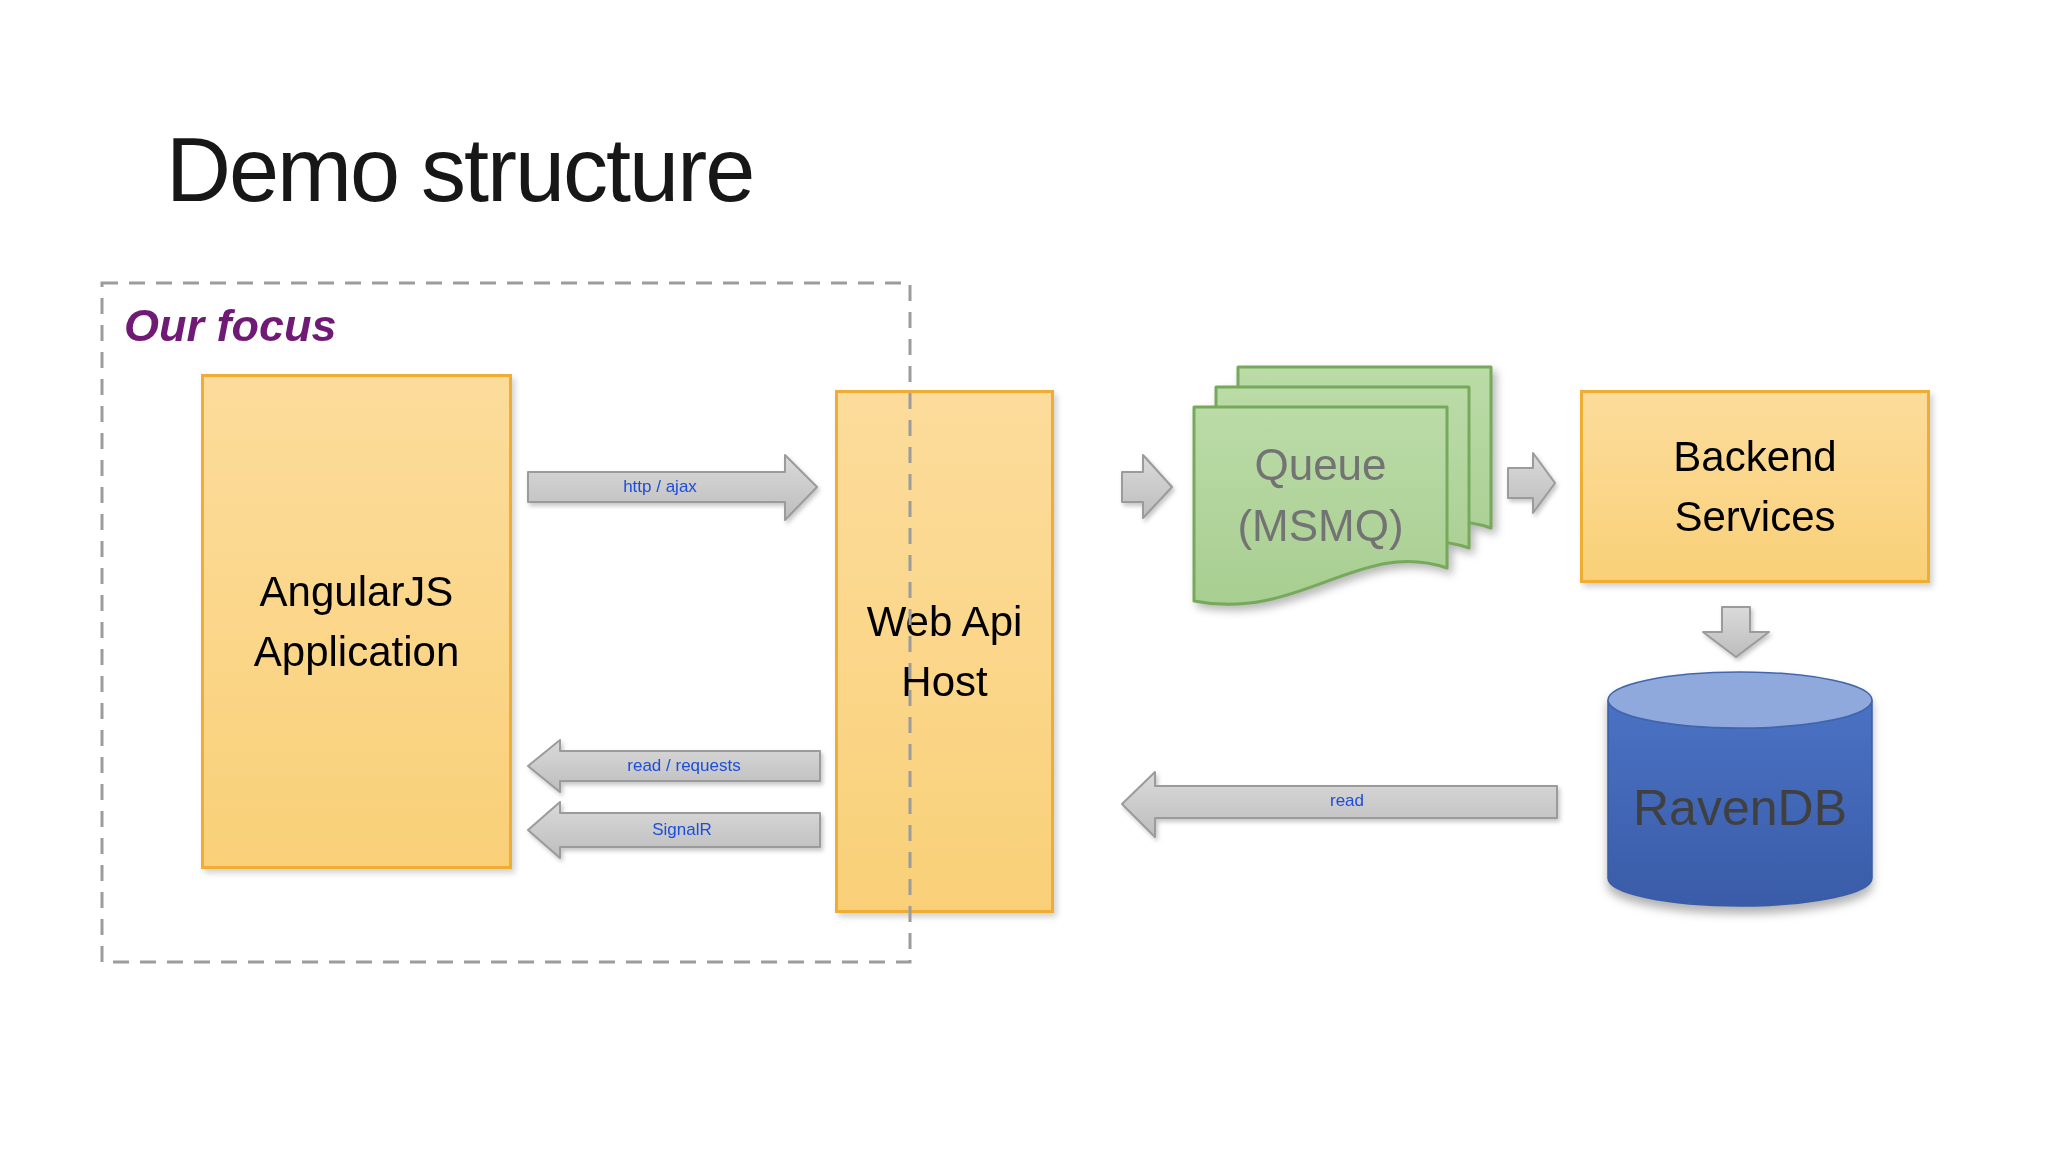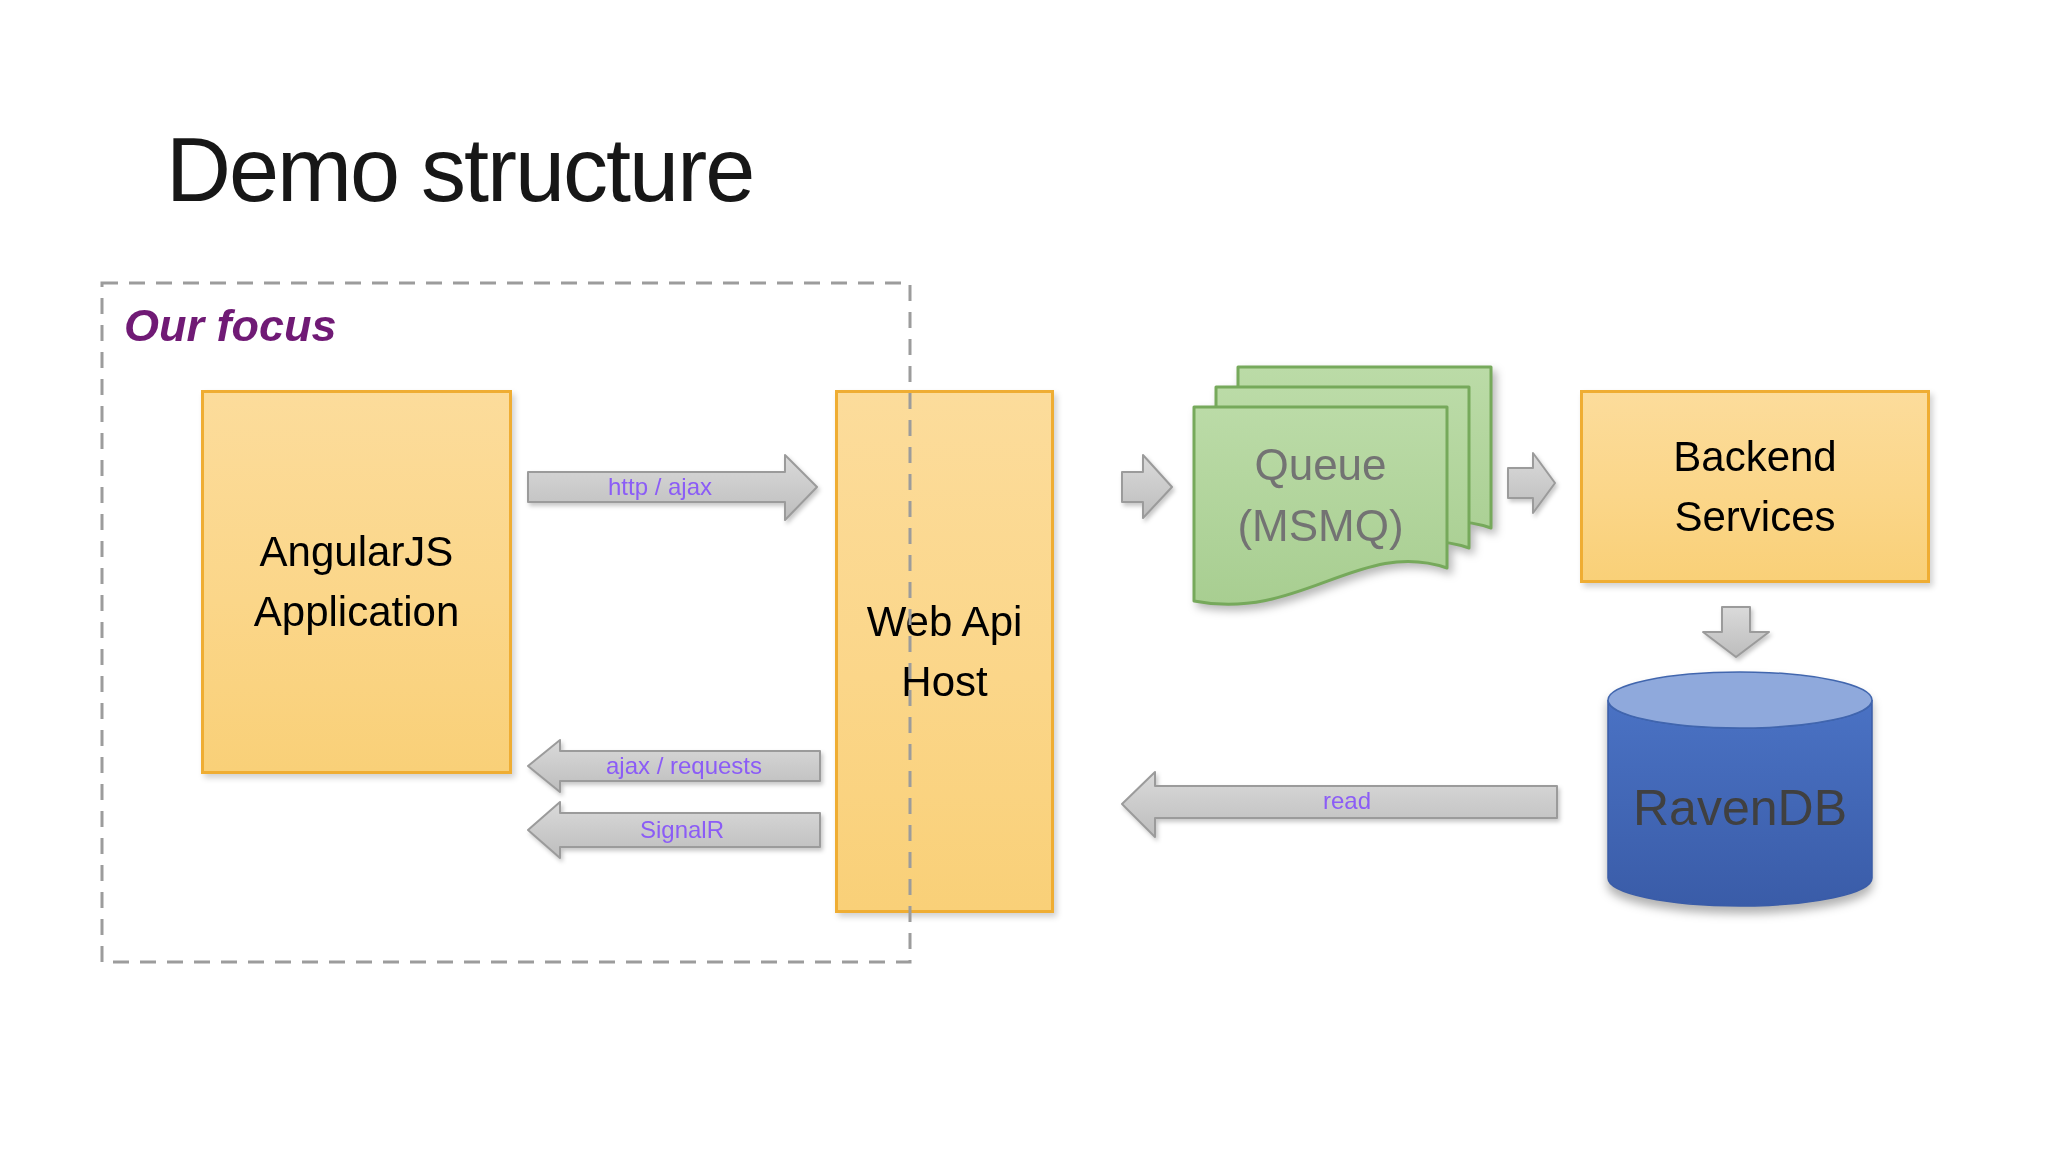--- a/index.html
+++ b/index.html
@@ -17,34 +17,34 @@
   .focus-label{
     position:absolute;left:124px;top:300px;z-index:4;
     font-style:italic;font-weight:600;font-size:45px;color:#701a75;
   }
   .box{
     position:absolute;z-index:2;display:flex;align-items:center;justify-content:center;
     background:linear-gradient(180deg,#FCDC9B 0%,#FBD689 55%,#F9D078 100%);
     border:3px solid #EFAD33;box-sizing:border-box;
     box-shadow:3px 4px 6px rgba(0,0,0,0.18);
   }
-  .box-angular{left:201px;top:390px;width:311px;height:384px;}
+  .box-angular{left:201px;top:374px;width:311px;height:495px;}
   .box-webapi{left:835px;top:390px;width:219px;height:523px;}
   .box-backend{left:1580px;top:390px;width:350px;height:193px;}
   .box-label{font-size:42px;color:#000;text-align:center;line-height:60px;}
   .box-label span{display:block;}
   .float-label{
     position:absolute;z-index:2;display:flex;flex-direction:column;
     align-items:center;justify-content:center;text-align:center;
   }
   .queue-label{left:1194px;top:410px;width:253px;height:170px;font-size:44px;line-height:61px;color:#737373;}
   .raven-label{left:1608px;top:778px;width:264px;height:60px;font-size:50px;color:#404040;}
   .arrow-label{
     position:absolute;z-index:2;transform:translate(-50%,-50%);
-    font-size:24px;color:#8b5cf6;white-space:nowrap;
+    font-size:17px;color:#1d4ed8;white-space:nowrap;
   }
   .lbl-ajax{left:660px;top:487px;}
   .lbl-requests{left:684px;top:766px;}
   .lbl-signalr{left:682px;top:830px;}
   .lbl-read{left:1347px;top:801px;}
   .g-arrows{filter:drop-shadow(2px 3px 2px rgba(0,0,0,0.22));}
   .g-queue{filter:drop-shadow(4px 5px 4px rgba(0,0,0,0.28));}
   .g-cyl{filter:drop-shadow(0px 7px 5px rgba(0,0,0,0.30));}
 </style>
 </head>
@@ -116,21 +116,21 @@
   <div class="float-label queue-label">
     <span>Queue</span>
     <span>(MSMQ)</span>
   </div>
 
   <div class="float-label raven-label">
     <span>RavenDB</span>
   </div>
 
   <div class="arrow-label lbl-ajax">http / ajax</div>
-  <div class="arrow-label lbl-requests">ajax / requests</div>
+  <div class="arrow-label lbl-requests">read / requests</div>
   <div class="arrow-label lbl-signalr">SignalR</div>
   <div class="arrow-label lbl-read">read</div>
 
   <svg class="layer overlay" viewBox="0 0 2048 1152">
     <rect x="102" y="283" width="808" height="679" fill="none" stroke="#9C9C9C" stroke-width="3" stroke-dasharray="16 11"></rect>
   </svg>
 
   <div class="focus-label">Our focus</div>
 
 </div>

